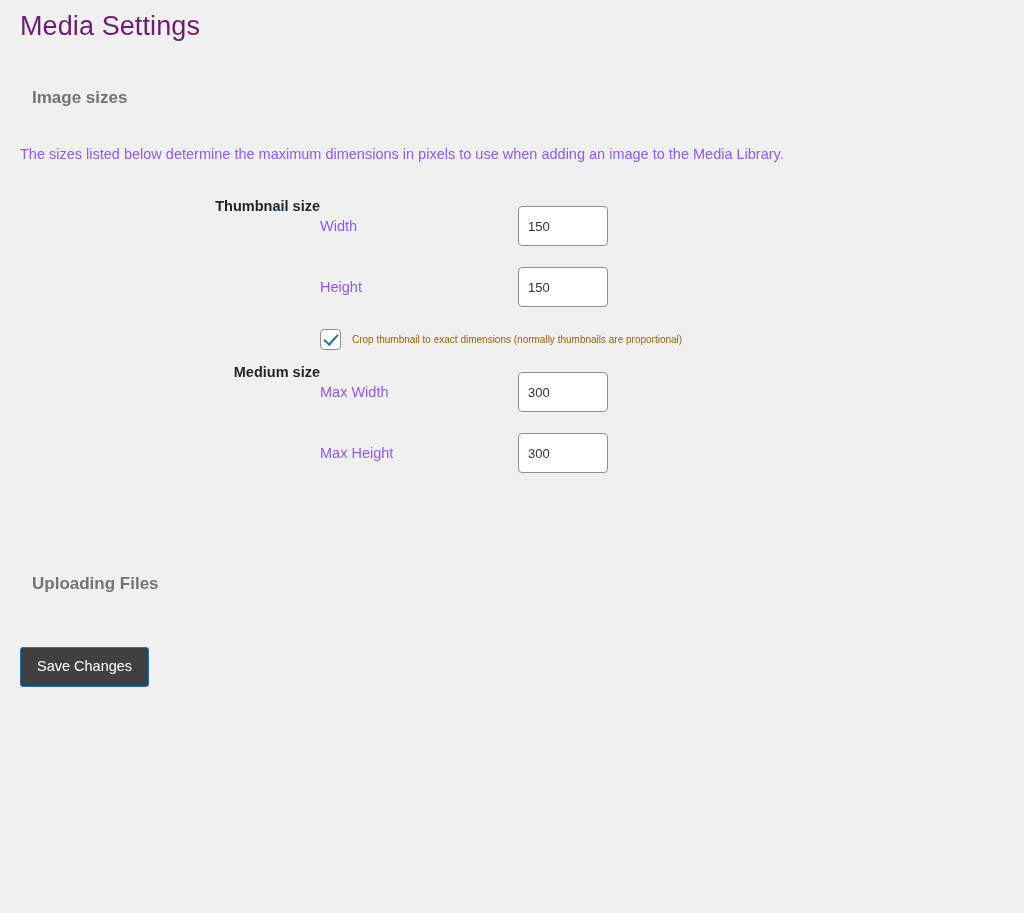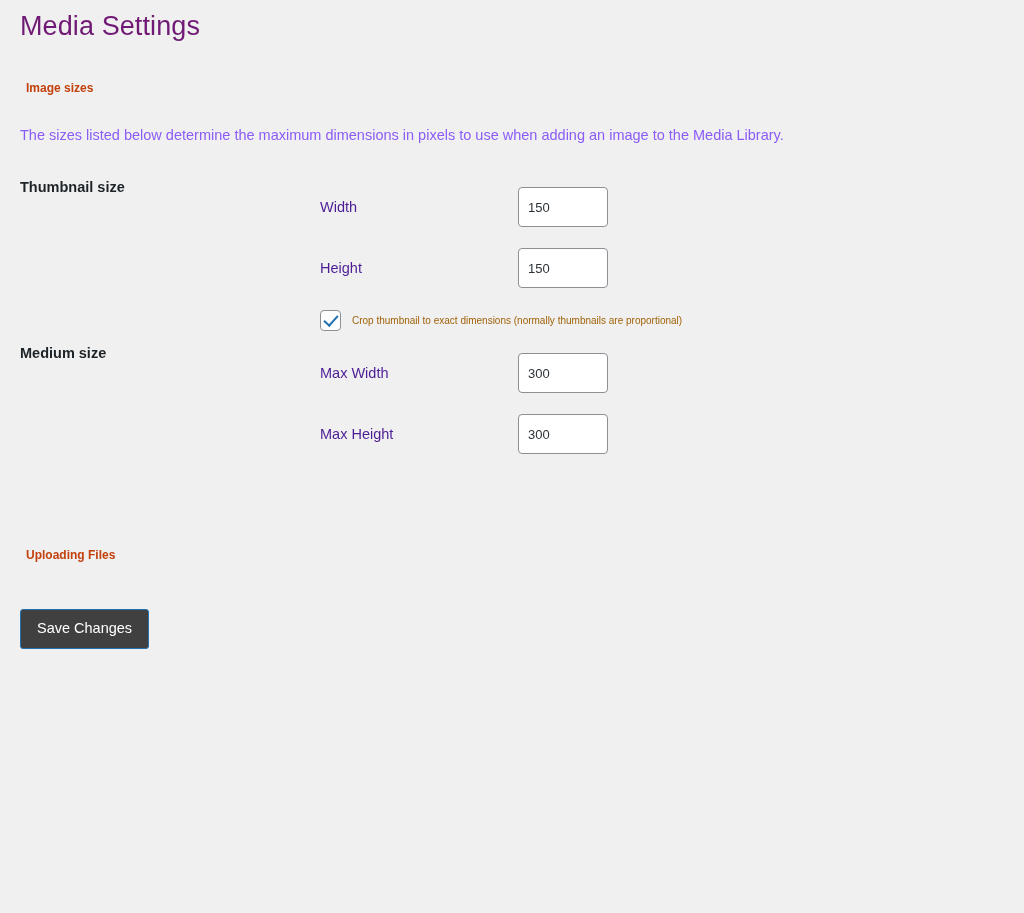--- a/index.html
+++ b/index.html
@@ -31,24 +31,24 @@
     font-weight: 400;
     color: #701a75;
     line-height: 1.3;
     margin: 0;
     padding: 9px 0 4px 0;
     letter-spacing: 0.1px;
   }
 
   
   .section-heading {
-    font-size: 12px;
+    font-size: 17px;
     font-weight: 700;
-    color: #c2410c;
-    margin: 6px;
+    color: #737373;
+    margin: 12px;
     padding: 0;
     line-height: 1.4;
   }
 
   #image-sizes-heading { padding-top: 26px; }
 
   .section-desc {
     font-size: 14.5px;
     color: #8b5cf6;
     line-height: 1.5;
@@ -64,42 +64,42 @@
   }
 
   .form-table tr.size-row > th,
   .form-table tr.size-row > td {
     vertical-align: top;
     padding: 0;
   }
 
   .form-table th.row-label {
     width: 300px;
-    text-align: left;
+    text-align: right;
     font-size: 14.5px;
     font-weight: 700;
     color: #1d2327;
     padding: 11px 10px 11px 0;
     line-height: 1.4;
   }
 
   .form-table td.row-field {
     padding: 0;
   }
 
   
   .field-line {
     display: flex;
     align-items: center;
     height: 61px;
   }
 
   .field-label {
     font-size: 14.5px;
-    color: #4c1d95;
+    color: #8b5cf6;
     width: 198px;
     flex: 0 0 198px;
     line-height: 1.4;
   }
 
   .num-input {
     width: 90px;
     height: 40px;
     border: 1px solid #8c8f94;
     border-radius: 4px;

